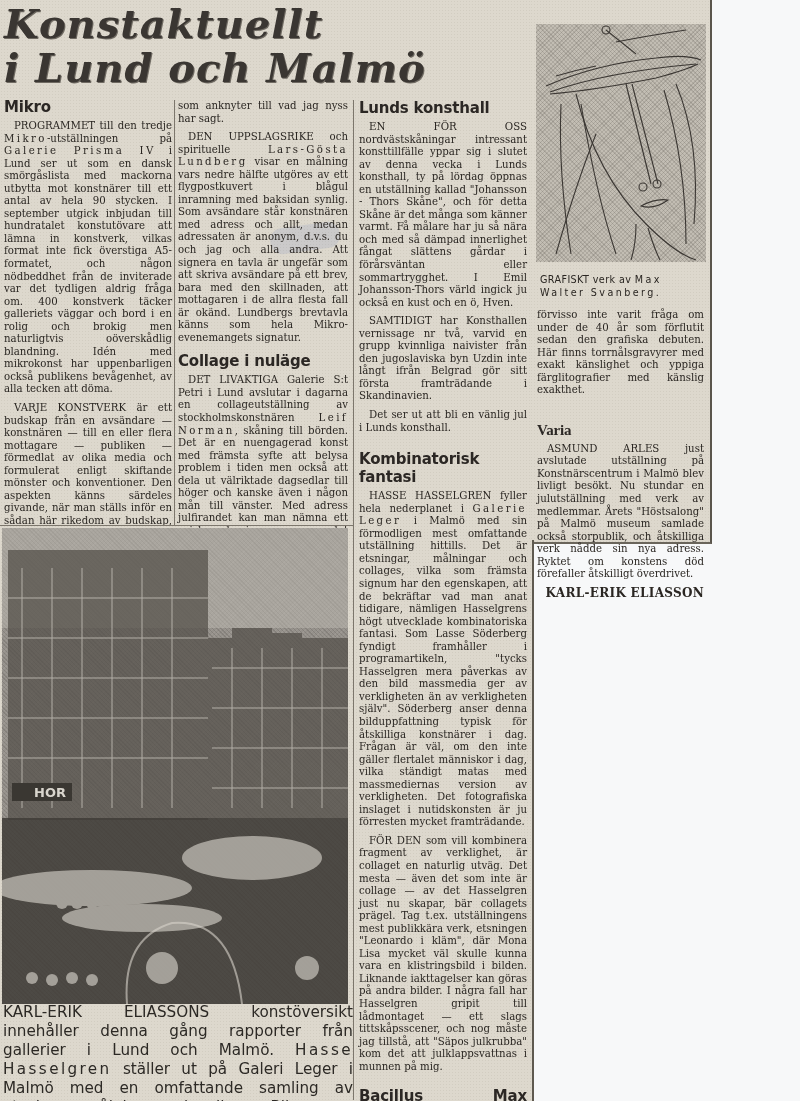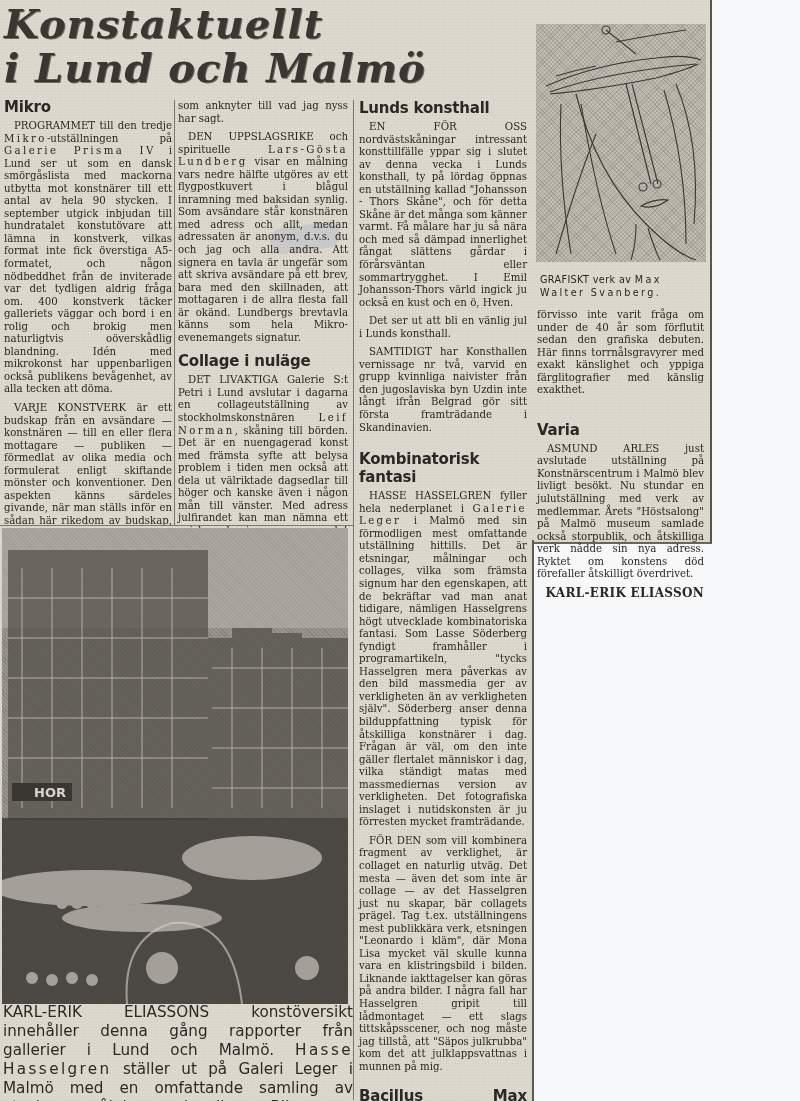--- a/index.html
+++ b/index.html
@@ -110,22 +110,22 @@
   <p><span>DET LIVAKTIGA Galerie S:t Petri i Lund avslutar i dagarna en collageutställning av stockholmskonstnären </span><span class="sp">Leif Norman</span><span>, skåning till börden. Det är en nuengagerad konst med främsta syfte att belysa problem i tiden men också att dela ut välriktade dagsedlar till höger och kanske även i någon mån till vänster. Med adress julfirandet kan man nämna ett grishuvud, i vars mun det traditionella äpplet har bytts ut mot moder jord, ett verkligt stridsäpple alltså. Stimulerande frejdighet är den utställningens signatur.</span></p>
 </div>
 
 <div class="rule" style="left:174px; top:100px; width:1px; height:425px;"></div>
 <div class="rule" style="left:353px; top:100px; width:1px; height:1000px;"></div>
 <div class="rule" style="left:0; top:525px; width:353px; height:1px;"></div>
 
 <div class="col col-c">
   <div class="sub">Lunds konsthall</div>
   <p>EN FÖR OSS nordvästskåningar intressant konsttillfälle yppar sig i slutet av denna vecka i Lunds konsthall, ty på lördag öppnas en utställning kallad "Johansson - Thors Skåne", och för detta Skåne är det många som känner varmt. Få målare har ju så nära och med så dämpad innerlighet fångat slättens gårdar i förårsväntan eller sommartrygghet. I Emil Johansson-Thors värld ingick ju också en kust och en ö, Hven.</p>
+  <p>SAMTIDIGT har Konsthallen vernissage nr två, varvid en grupp kvinnliga naivister från den jugoslaviska byn Uzdin inte långt ifrån Belgrad gör sitt första framträdande i Skandinavien.</p>
   <p>Det ser ut att bli en vänlig jul i Lunds konsthall.</p>
-  <p>SAMTIDIGT har Konsthallen vernissage nr två, varvid en grupp kvinnliga naivister från den jugoslaviska byn Uzdin inte långt ifrån Belgrad gör sitt första framträdande i Skandinavien.</p>
   <div class="sub" style="margin-top:16px;">Kombinatorisk fantasi</div>
   <p><span>HASSE HASSELGREN fyller hela nederplanet i </span><span class="sp">Galerie Leger</span><span> i Malmö med sin förmodligen mest omfattande utställning hittills. Det är etsningar, målningar och collages, vilka som främsta signum har den egenskapen, att de bekräftar vad man anat tidigare, nämligen Hasselgrens högt utvecklade kombinatoriska fantasi. Som Lasse Söderberg fyndigt framhåller i programartikeln, "tycks Hasselgren mera påverkas av den bild massmedia ger av verkligheten än av verkligheten själv". Söderberg anser denna bilduppfattning typisk för åtskilliga konstnärer i dag. Frågan är väl, om den inte gäller flertalet människor i dag, vilka ständigt matas med massmediernas version av verkligheten. Det fotografiska inslaget i nutidskonsten är ju förresten mycket framträdande.</span></p>
   <p>FÖR DEN som vill kombinera fragment av verklighet, är collaget en naturlig utväg. Det mesta — även det som inte är collage — av det Hasselgren just nu skapar, bär collagets prägel. Tag t.ex. utställningens mest publikkära verk, etsningen "Leonardo i kläm", där Mona Lisa mycket väl skulle kunna vara en klistringsbild i bilden. Liknande iakttagelser kan göras på andra bilder. I några fall har Hasselgren gripit till lådmontaget — ett slags tittskåpsscener, och nog måste jag tillstå, att "Säpos julkrubba" kom det att julklappsvattnas i munnen på mig.</p>
   <div class="sub" style="margin-top:14px;">Bacillus Max Walterius</div>
 
 </div>
 
 <div class="illus">
   <svg viewBox="0 0 170 238">
     <g fill="none" stroke="#3b3733" stroke-width="1.1">
@@ -151,21 +151,21 @@
       <path d="M112 204 Q118 224 124 236"></path>
     </g>
   </svg>
 </div>
 <div class="illus-caption">
   <span>GRAFISKT verk av </span><span class="sp">Max Walter Svanberg</span><span>.</span>
 </div>
 
 <div class="col col-d">
   <p class="noindent">förvisso inte varit fråga om under de 40 år som förflutit sedan den grafiska debuten. Här finns torrnålsgravyrer med exakt känslighet och yppiga färglitografier med känslig exakthet.</p>
-  <div class="sub" style="margin-top:24px;">Varia</div>
+  <div class="sub" style="margin-top:24px;font-family:Liberation Serif, serif;">Varia</div>
   <p>ASMUND ARLES just avslutade utställning på Konstnärscentrum i Malmö blev livligt besökt. Nu stundar en julutställning med verk av medlemmar. Årets "Höstsalong" på Malmö museum samlade också storpublik, och åtskilliga verk nådde sin nya adress. Ryktet om konstens död förefaller åtskilligt överdrivet.</p>
   <div class="byline">KARL-ERIK ELIASSON</div>
 </div>
 
 <div class="photo">
   <svg viewBox="0 0 346 476">
     <rect x="0" y="0" width="346" height="476" fill="#a29e97" opacity="0.35"></rect>
     <rect x="0" y="0" width="346" height="100" fill="#bdb9b2" opacity="0.5"></rect>
     <g fill="#55514b" opacity="0.75">
       <rect x="6" y="22" width="200" height="270"></rect>

